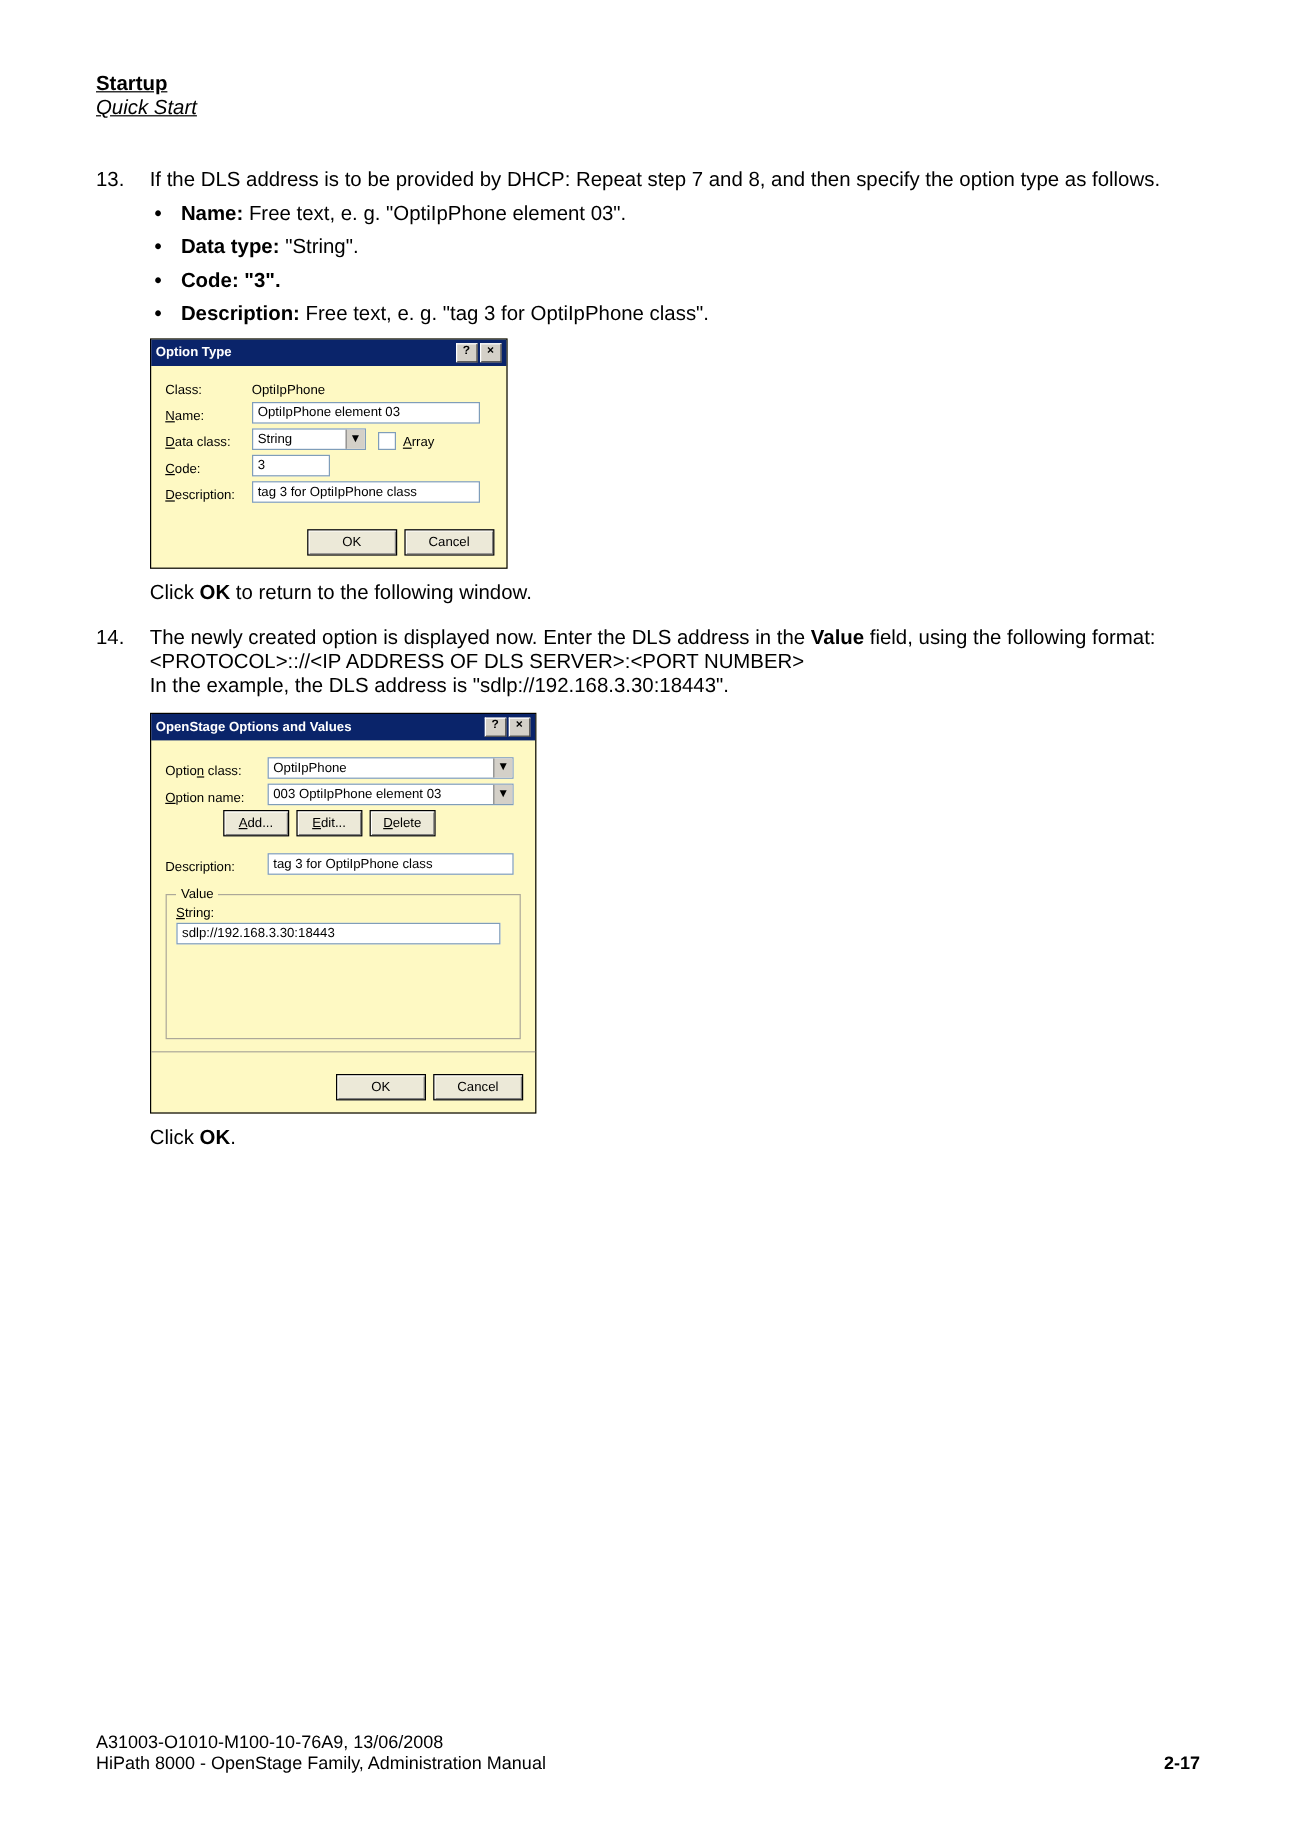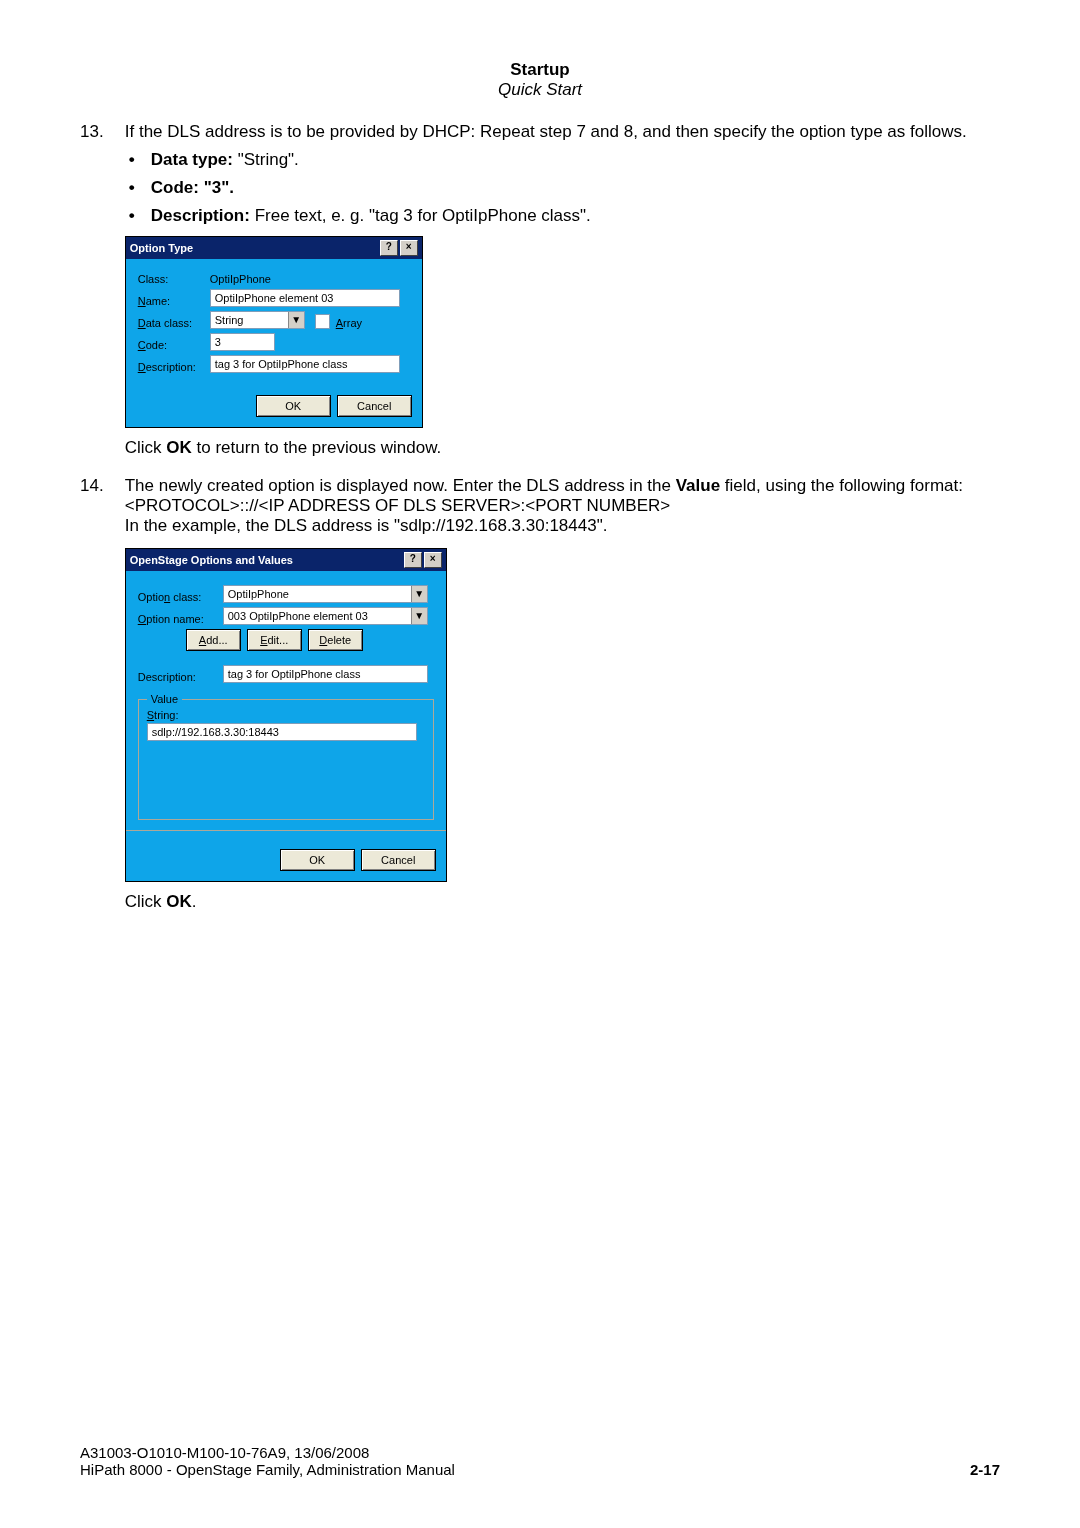--- a/index.html
+++ b/index.html
@@ -12,39 +12,40 @@
     width: 1080px;
   }
   .page {
     padding: 60px 80px 50px 80px;
     box-sizing: border-box;
     width: 1080px;
     min-height: 1528px;
     position: relative;
   }
   .hdr {
-    text-align: center;
-    margin-bottom: 22px;
+    text-align: left;
+    margin-bottom: 40px;
+    text-decoration: underline;
   }
   .hdr .h1 { font-weight: bold; }
   .hdr .h2 { font-style: italic; }
   ol.main { list-style: none; padding: 0; margin: 0; }
   ol.main > li { margin-bottom: 18px; }
   .num { display: inline-block; width: 40px; vertical-align: top; }
   .body { display: inline-block; width: 860px; vertical-align: top; }
   ul.bul { list-style: none; padding-left: 26px; margin: 6px 0 10px 0; }
   ul.bul li { margin: 8px 0; position: relative; }
   ul.bul li::before { content: "•"; position: absolute; left: -22px; font-weight: bold; }
   b { font-weight: bold; }
   .dialog {
     border: 1px solid #000;
     width: 296px;
     font-family: Tahoma, Arial, sans-serif;
     font-size: 11px;
-    background: #0ea5e9;
+    background: #fef9c3;
     margin: 8px 0 10px 0;
   }
   .titlebar {
     background: #0a246a;
     color: #fff;
     font-weight: bold;
     padding: 3px 4px;
     display: flex;
     justify-content: space-between;
     align-items: center;
@@ -123,20 +124,21 @@
     <div class="h1">Startup</div>
     <div class="h2">Quick Start</div>
   </div>
 
   <ol class="main">
     <li>
       <span class="num">13.</span>
       <span class="body">
         <span>If the DLS address is to be provided by DHCP: Repeat step 7 and 8, and then specify the option type as follows.</span>
         <ul class="bul">
+          <li><b>Name:</b><span> Free text, e. g. "OptiIpPhone element 03".</span></li>
           <li><b>Data type:</b><span> "String".</span></li>
           <li><b>Code:</b><b> "3".</b></li>
           <li><b>Description:</b><span> Free text, e. g. "tag 3 for OptiIpPhone class".</span></li>
         </ul>
 
         
         <div class="dialog">
           <div class="titlebar">
             <span>Option Type</span>
             <div class="tb-btns">
@@ -171,21 +173,21 @@
               <div class="lbl"><span class="underline">D</span><span>escription:</span></div>
               <div class="textbox" style="width:190px">tag 3 for OptiIpPhone class</div>
             </div>
           </div>
           <div class="btnrow">
             <div class="btn">OK</div>
             <div class="btn">Cancel</div>
           </div>
         </div>
 
-        <span>Click </span><b>OK</b><span> to return to the previous window.</span>
+        <span>Click </span><b>OK</b><span> to return to the following window.</span>
       </span>
     </li>
 
     <li>
       <span class="num">14.</span>
       <span class="body">
         <span>The newly created option is displayed now. Enter the DLS address in the </span><b>Value</b><span> field, using the following format:</span><br>
         <span>&lt;PROTOCOL&gt;:://&lt;IP ADDRESS OF DLS SERVER&gt;:&lt;PORT NUMBER&gt;</span><br>
         <span>In the example, the DLS address is "sdlp://192.168.3.30:18443".</span>
 

